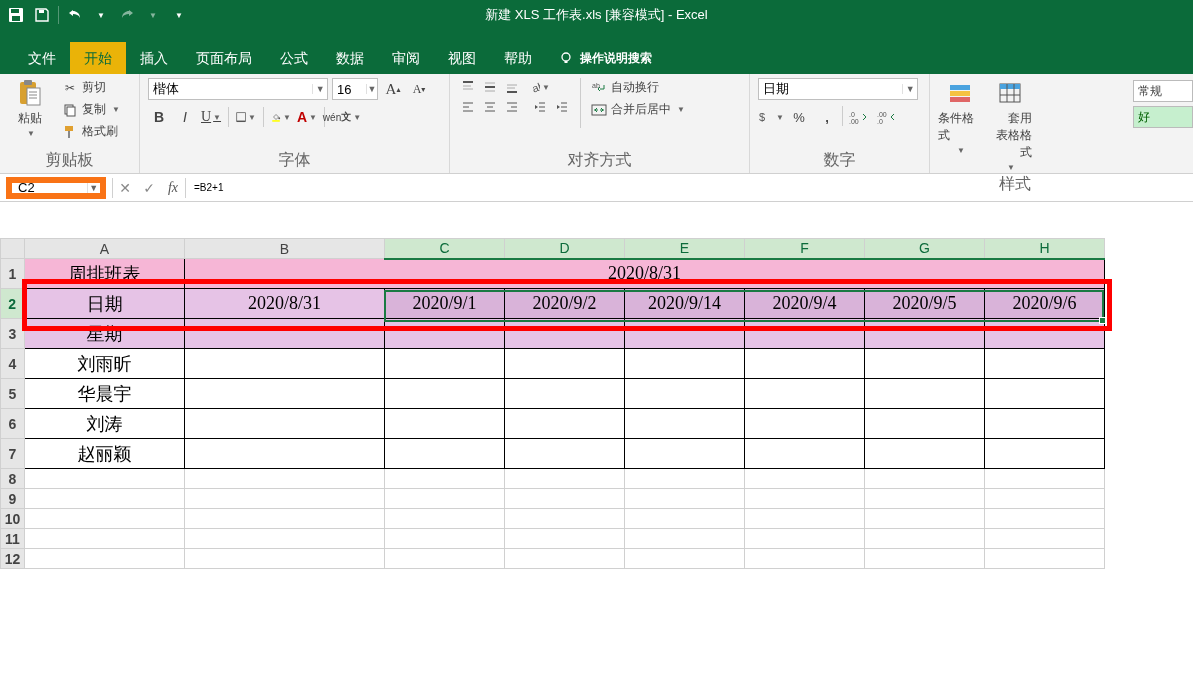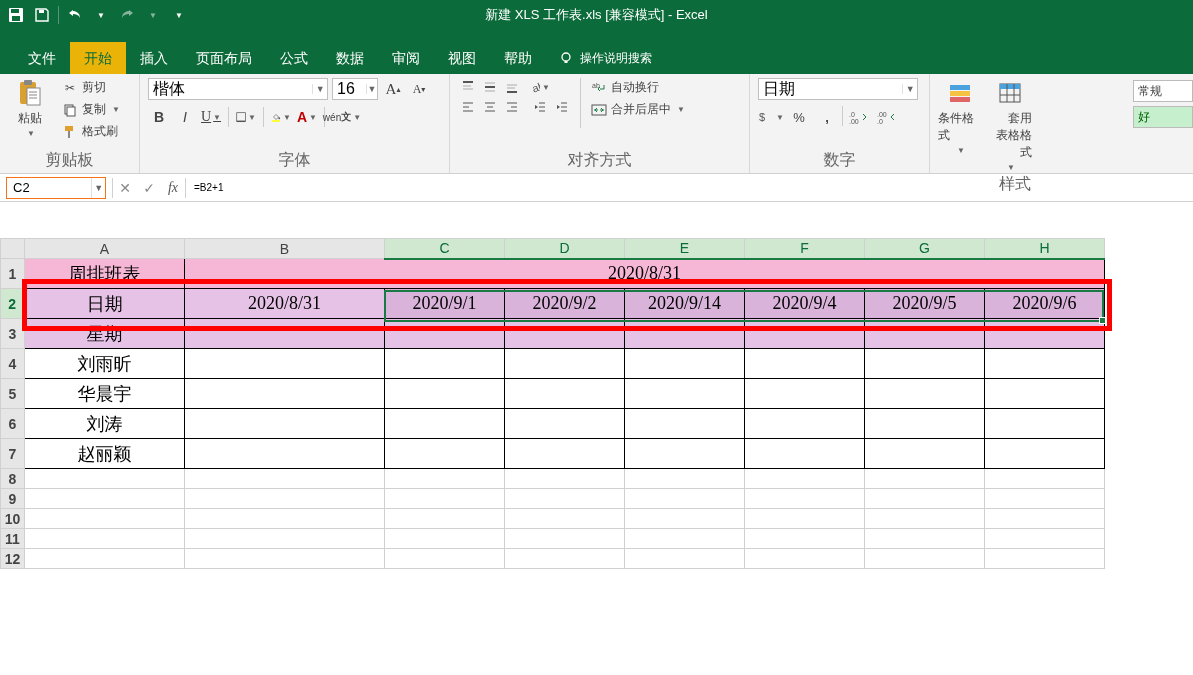--- a/index.html
+++ b/index.html
@@ -10,59 +10,59 @@
   .qat { display: flex; align-items: center; gap: 6px; padding-left: 6px; }
   .qat-icon { width: 20px; height: 20px; display:flex; align-items:center; justify-content:center; color:#fff; }
   .qat-sep { width:1px; height:18px; background: rgba(255,255,255,0.3); }
   .title-text { position:absolute; left:50%; transform:translateX(-50%); right:auto; text-align:center; font-size:13px; white-space:nowrap; }
 
   
   .ribbon-tabs { height: 44px; background: #0b6b3a; color: #fff; display: flex; align-items: flex-end; padding-left: 14px; }
   .tab { padding: 0 14px; height: 32px; line-height: 32px; font-size: 14px; cursor:pointer; }
   .tab.active { background: #eab308; color: #0b6b3a; }
   .tab.file { color:#fff; }
-  .tell-me { display:flex; align-items:center; gap:6px; color:#fff; padding:0 12px; height:32px; }
+  .tell-me { display:flex; align-items:center; gap:6px; color:#fff; padding:0 12px; height:32px;font-weight:bold; }
 
   
   .ribbon { height: 100px; background: #f3f3f3; border-bottom: 1px solid #d0d0d0; display:flex; position:relative; }
   .rgroup { border-right:1px solid #d8d8d8; padding: 4px 8px 2px 8px; display:flex; flex-direction:column; justify-content:space-between; }
   .rgroup-label { text-align:center; font-size:16px; color:#666; padding-top:2px; position:relative; }
   .rgroup-body { display:flex; gap:8px; align-items:flex-start; flex:1; }
 
   .big-btn { display:flex; flex-direction:column; align-items:center; gap:2px; width:44px; font-size:12px; color:#444; cursor:pointer; }
   .big-btn .glyph { font-size:22px; height:30px; display:flex; align-items:center; }
   .big-btn .cap { font-size:12px; }
   .caret { font-size:8px; color:#666; margin-left:2px; }
 
   .mini-col { display:flex; flex-direction:column; gap:3px; }
   .mini-row { display:flex; gap:4px; align-items:center; }
   .mini-btn { display:flex; align-items:center; gap:4px; font-size:12px; color:#444; padding:1px 2px; cursor:pointer; }
   .mini-btn .ic { width:16px; height:16px; display:inline-flex; align-items:center; justify-content:center; }
 
   .combo { display:flex; border:1px solid #bfbfbf; background:#fff; height:22px; align-items:center; font-size:13px; }
-  .combo input { border:none; outline:none; padding:0 4px; height:100%; font-size:16px; width:100%; }
+  .combo input { border:none; outline:none; padding:0 4px; height:100%; font-size:13px; width:100%; }
   .combo .dd { width:16px; text-align:center; color:#666; border-left:1px solid #e0e0e0; cursor:pointer; font-size:9px; }
 
   .toggle-btn { width:22px; height:22px; border:1px solid transparent; display:inline-flex; align-items:center; justify-content:center; font-family:"Times New Roman",serif; font-size:14px; color:#444; cursor:pointer; }
   .toggle-btn.u { text-decoration:underline; }
 
   .align-grid { display:flex; flex-direction:column; gap:2px; }
   .align-grid .row { display:flex; gap:2px; }
   .al { width:20px; height:18px; display:inline-flex; align-items:center; justify-content:center; cursor:pointer; }
 
   .num-group .row2 { display:flex; gap:2px; }
   .num-btn { width:26px; height:22px; display:inline-flex; align-items:center; justify-content:center; color:#444; cursor:pointer; font-size:13px; }
 
   .style-gallery { display:flex; gap:6px; align-items:flex-start; }
   .style-cell { width:60px; height:22px; border:1px solid #bbb; background:#fff; font-size:12px; display:flex; align-items:center; padding-left:4px; color:#444; }
   .style-cell.good { background:#c6efce; color:#006100; }
 
   
   .fbar { height: 28px; border-bottom:1px solid #d0d0d0; display:flex; align-items:center; }
-  .namebox { width:100px; height:22px; border:1px solid #f97316; margin:0 6px; display:flex; }
+  .namebox { width:100px; height:22px; border:6px solid #f97316; margin:0 6px; display:flex; }
   .namebox input { border:none; outline:none; width:100%; padding:0 6px; font-size:13px; }
   .namebox .dd { width:16px; text-align:center; font-size:9px; color:#666; border-left:1px solid #e0e0e0; display:flex; align-items:center; justify-content:center; }
   .fb-btn { width:24px; height:22px; display:flex; align-items:center; justify-content:center; color:#888; cursor:pointer; font-size:14px; }
   .fb-btn.fx { font-style:italic; font-family:"Times New Roman",serif; color:#555; }
   .fb-sep { width:1px; height:20px; background:#d0d0d0; }
   .formula-input { flex:1; border:none; outline:none; padding:0 8px; font-size:10px; height:22px; }
 
   
   .spacer { height:36px; }
 

